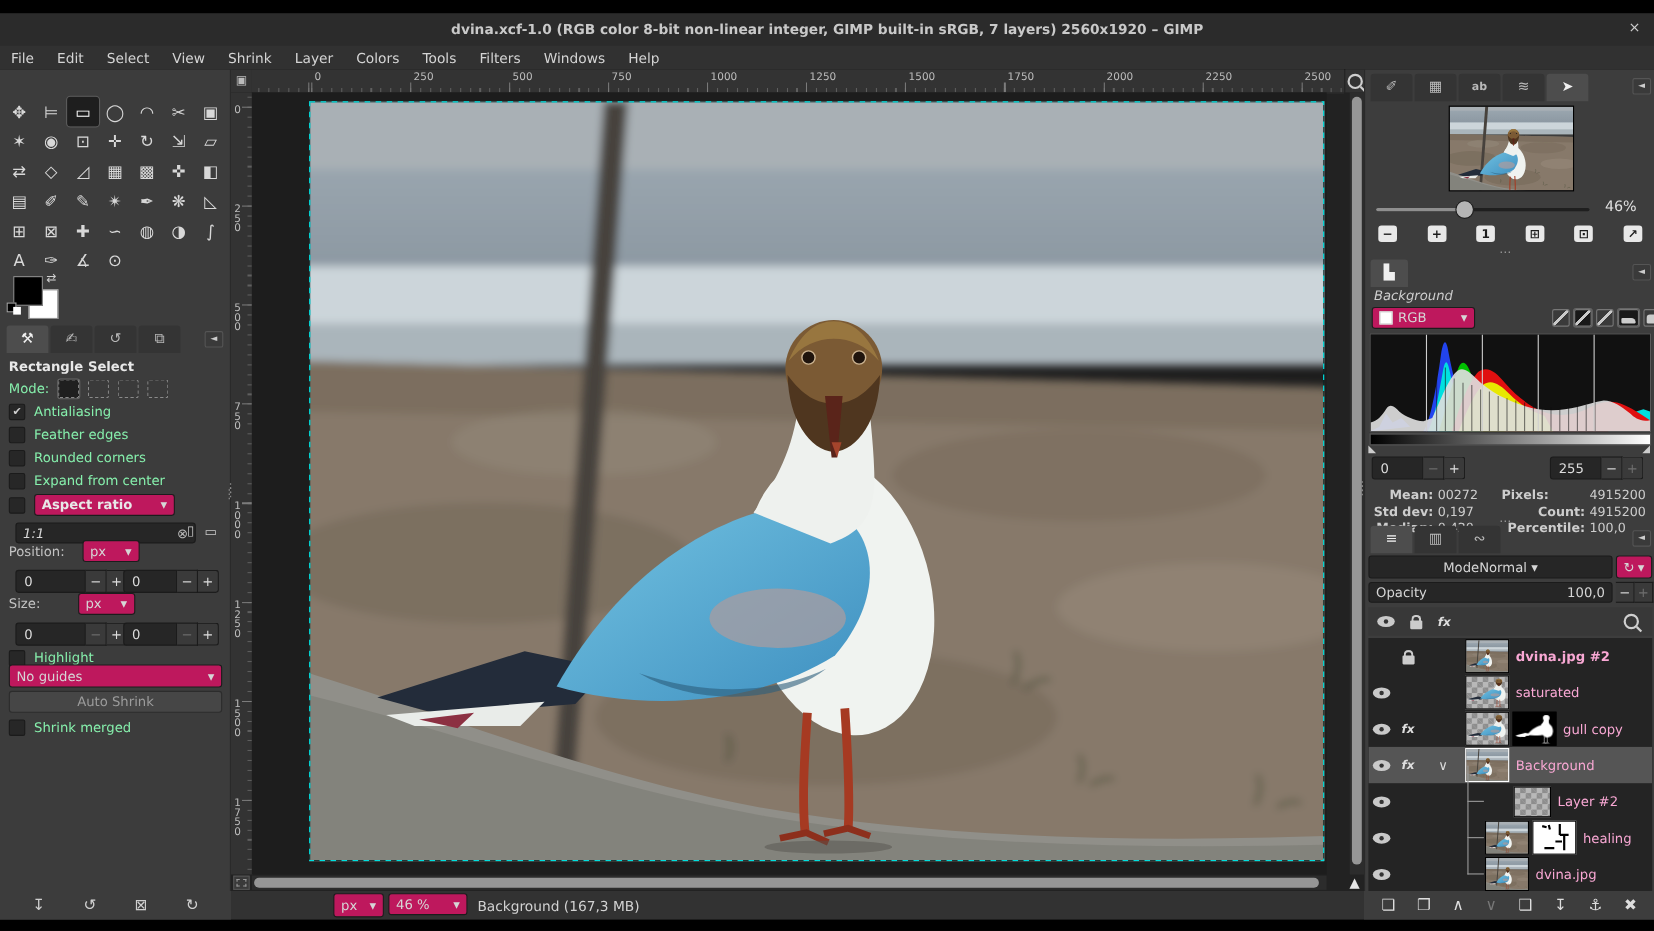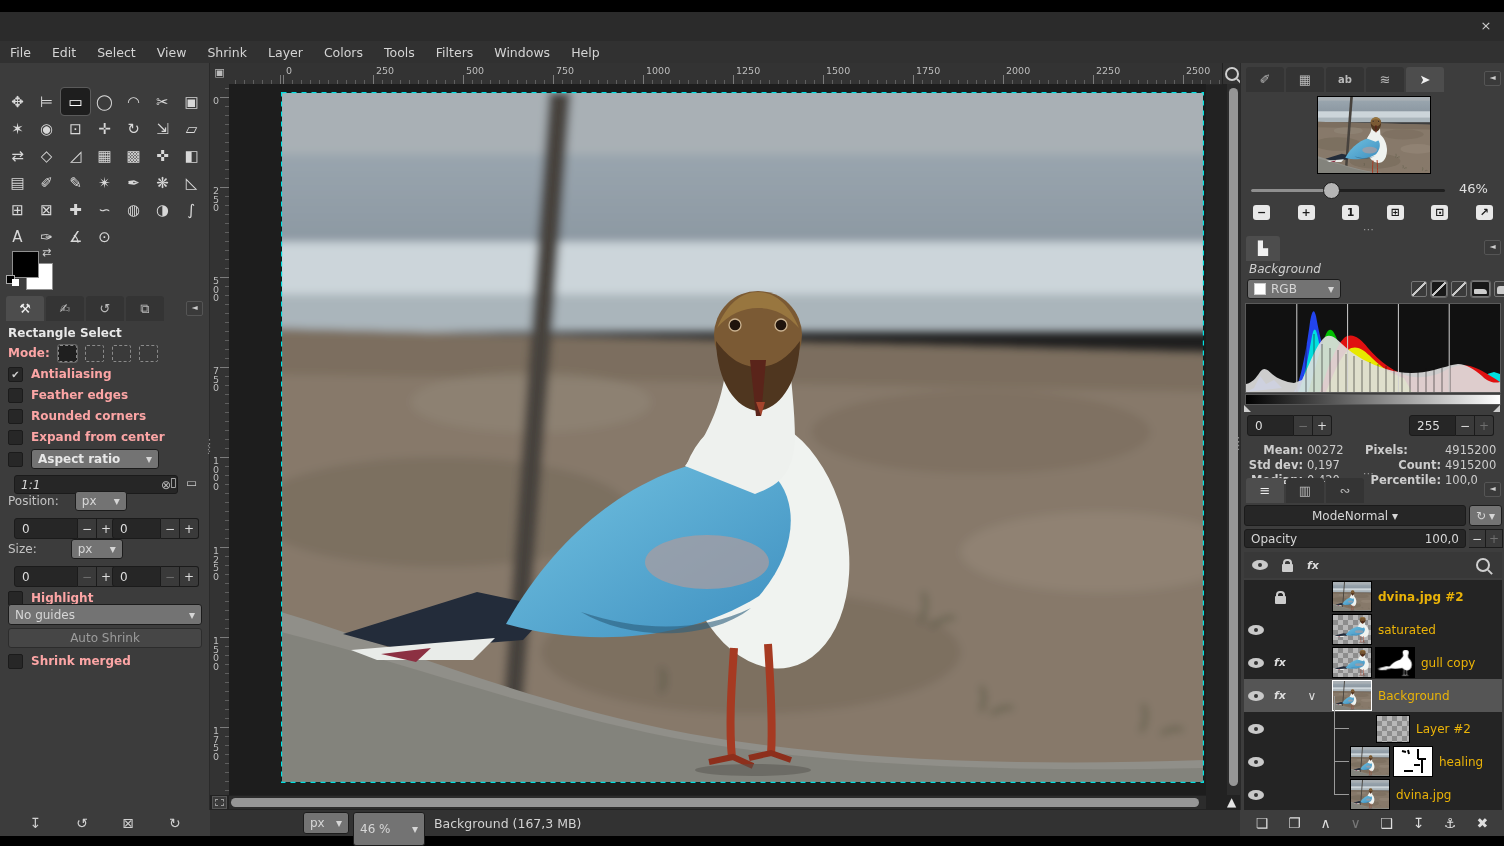--- a/index.html
+++ b/index.html
@@ -25,24 +25,24 @@
   #mini b{display:inline-block;width:7px;height:7px;background:#fff;margin-left:-3px;margin-top:3px;vertical-align:-2px}
   
   .tabrow{position:absolute;display:flex;gap:2px}
   .dtab{width:38px;height:25px;background:#343434;display:flex;align-items:center;justify-content:center;color:#b9b9b9;font-size:13px;border-radius:3px 3px 0 0}
   .dtab.active{background:#4d4d4d;color:#f0f0f0}
   .dockbtn{position:absolute;width:15px;height:13px;background:#3a3a3a;border:1px solid #555;border-radius:2px;color:#ccc;font-size:8px;line-height:12px;text-align:center}
   .h{color:#e8e8e8;font-weight:bold}
   
   .cb{width:13px;height:13px;background:#272727;border:1px solid #1b1b1b;border-radius:2px;display:inline-flex;align-items:center;justify-content:center;color:#cfcfcf;font-size:10px;flex:none}
   .optrow{position:absolute;left:8px;display:flex;align-items:center;gap:8px;height:16px;color:#c3c3c3}
-  .optrow .lab{font-weight:bold;color:#fca5a5}
+  .optrow .lab{font-weight:normal;color:#86efac}
   .modebtn{width:17px;height:15px;border:1px dashed #8a8a8a;background:#3a3a3a;border-radius:2px}
   .modebtn.active{background:#1f1f1f;outline:1px solid #666}
-  .dd{background:#737373;border:1px solid #1c1c1c;border-radius:3px;color:#d6d6d6;display:inline-flex;align-items:center;justify-content:space-between;padding:0 6px;box-sizing:border-box}
+  .dd{background:#be185d;border:1px solid #1c1c1c;border-radius:3px;color:#d6d6d6;display:inline-flex;align-items:center;justify-content:space-between;padding:0 6px;box-sizing:border-box}
   .inputbox{background:#262626;border:1px solid #1b1b1b;border-radius:3px;color:#d6d6d6;display:flex;align-items:center;padding:0 6px;box-sizing:border-box}
   .spin{position:absolute;display:flex;align-items:stretch;height:21px}
   .spin .val{width:55px;background:#262626;border:1px solid #1b1b1b;border-radius:3px 0 0 3px;display:flex;align-items:center;padding-left:7px;color:#ddd}
   .sbtn{width:18px;background:#3a3a3a;border:1px solid #1b1b1b;border-left:none;display:flex;align-items:center;justify-content:center;color:#ddd;font-size:12px}
   .sbtn.dim{color:#6f6f6f}
   .sbtn:last-child{border-radius:0 3px 3px 0}
   
   #canvasarea{position:absolute;left:210px;top:63px;width:1030px;height:747px;background:#222}
   #rulercorner{position:absolute;left:0;top:0;width:19px;height:21px;background:#333;color:#bbb;font-size:11px;text-align:center;line-height:20px}
   #rulertop{position:absolute;left:19px;top:0;width:993px;height:21px;background:#333;border-bottom:1px solid #262626;overflow:hidden;
@@ -81,21 +81,21 @@
   .hico.pressed{background-color:#181818;outline:1px solid #666}
   .whitebtn{width:17px;height:15px;background:#e8e8e8;border-radius:3px;color:#1c1c1c;font-size:11px;font-weight:bold;display:flex;align-items:center;justify-content:center}
   
   #layerlist{position:absolute;left:3px;top:517px;width:258px;height:230px;background:#242424;overflow:hidden}
   .lrow{position:absolute;left:0;width:258px;height:33px;display:flex;align-items:center}
   .lrow.sel{background:#555}
   .lcol{width:24px;display:flex;justify-content:center;flex:none}
   .thumb38{width:38px;height:29px;border:1px solid #000;flex:none;overflow:hidden;position:relative;background:#777}
   .thumb38.selth{border:1px solid #fff}
   .checker{background-image:linear-gradient(45deg,#8d8d8d 25%,transparent 25%,transparent 75%,#8d8d8d 75%),linear-gradient(45deg,#8d8d8d 25%,transparent 25%,transparent 75%,#8d8d8d 75%);background-position:0 0,5px 5px;background-size:10px 10px;background-color:#b8b8b8}
-  .lname{margin-left:6px;color:#eab308;white-space:nowrap}
+  .lname{margin-left:6px;color:#f9a8d4;white-space:nowrap}
   .conn{position:absolute;width:14px;border-left:1px solid #9a9a9a;border-bottom:1px solid #9a9a9a}
   
   #bottombar{position:absolute;left:0;top:810px;width:1504px;height:26px;background:#323232}
   #leftfooter{position:absolute;left:0;top:0;width:210px;height:26px;background:#3c3c3c;display:flex;align-items:center;justify-content:space-around;padding:0 12px;box-sizing:border-box}
   #leftfooter span{color:#d0d0d0;font-size:14px}
   #statusmsg{color:#d2d2d2;font-size:12.5px}
   #rightfooter{position:absolute;left:1240px;top:0;width:264px;height:26px;background:#3d3d3d;display:flex;align-items:center;justify-content:space-around;padding:0 6px;box-sizing:border-box}
   #rightfooter span{color:#dedede;font-size:14px}
   #rightfooter .dim{color:#777}
   .grip{position:absolute;color:#8a8a8a;font-size:11px;letter-spacing:0;line-height:4px;width:4px}
@@ -162,20 +162,21 @@
         <path d="M640,530 q8,-18 2,-30 M650,534 q14,-10 24,-8 M700,620 q6,-16 0,-26 M710,622 q12,-8 22,-6 M380,600 q6,-14 0,-24 M60,590 q8,-14 2,-26 M860,640 q8,-16 2,-28 M880,642 q12,-8 22,-4" stroke="#4c513a" stroke-width="3" fill="none"></path>
       </g>
       <path d="M0,520 C120,556 250,612 410,642 C570,670 750,674 923,668 L923,691 L0,691 Z" fill="#908f89"></path>
       <path d="M0,540 C130,572 260,622 415,650 C572,676 752,680 923,676 L923,691 L0,691 Z" fill="#7d7c75" opacity="0.65"></path>
       <use href="#gull"></use>
     </g>
   </defs>
 </svg>
 
 <div id="titlebar">
+  <div class="t">dvina.xcf-1.0 (RGB color 8-bit non-linear integer, GIMP built-in sRGB, 7 layers) 2560x1920 – GIMP</div>
   <div id="close">×</div>
 </div>
 <div id="menubar">
   <span>File</span>
   <span>Edit</span>
   <span>Select</span>
   <span>View</span>
   <span>Shrink</span>
   <span>Layer</span>
   <span>Colors</span>
@@ -632,21 +633,21 @@
   <div id="leftfooter">
     <span>↧</span>
     <span>↺</span>
     <span>⊠</span>
     <span>↻</span>
   </div>
   <div class="dd" style="position:absolute;left:303px;top:2px;width:46px;height:22px">
     <span>px</span>
     <span>▾</span>
   </div>
-  <div class="dd" style="position:absolute;left:353px;top:2px;width:72px;height:34px">
+  <div class="dd" style="position:absolute;left:353px;top:2px;width:72px;height:20px">
     <span>46 %</span>
     <span>▾</span>
   </div>
   <span id="statusmsg" style="position:absolute;left:434px;top:6px">Background (167,3 MB)</span>
   <div id="rightfooter">
     <span>❏</span>
     <span>❐</span>
     <span>∧</span>
     <span class="dim">∨</span>
     <span>❑</span>

